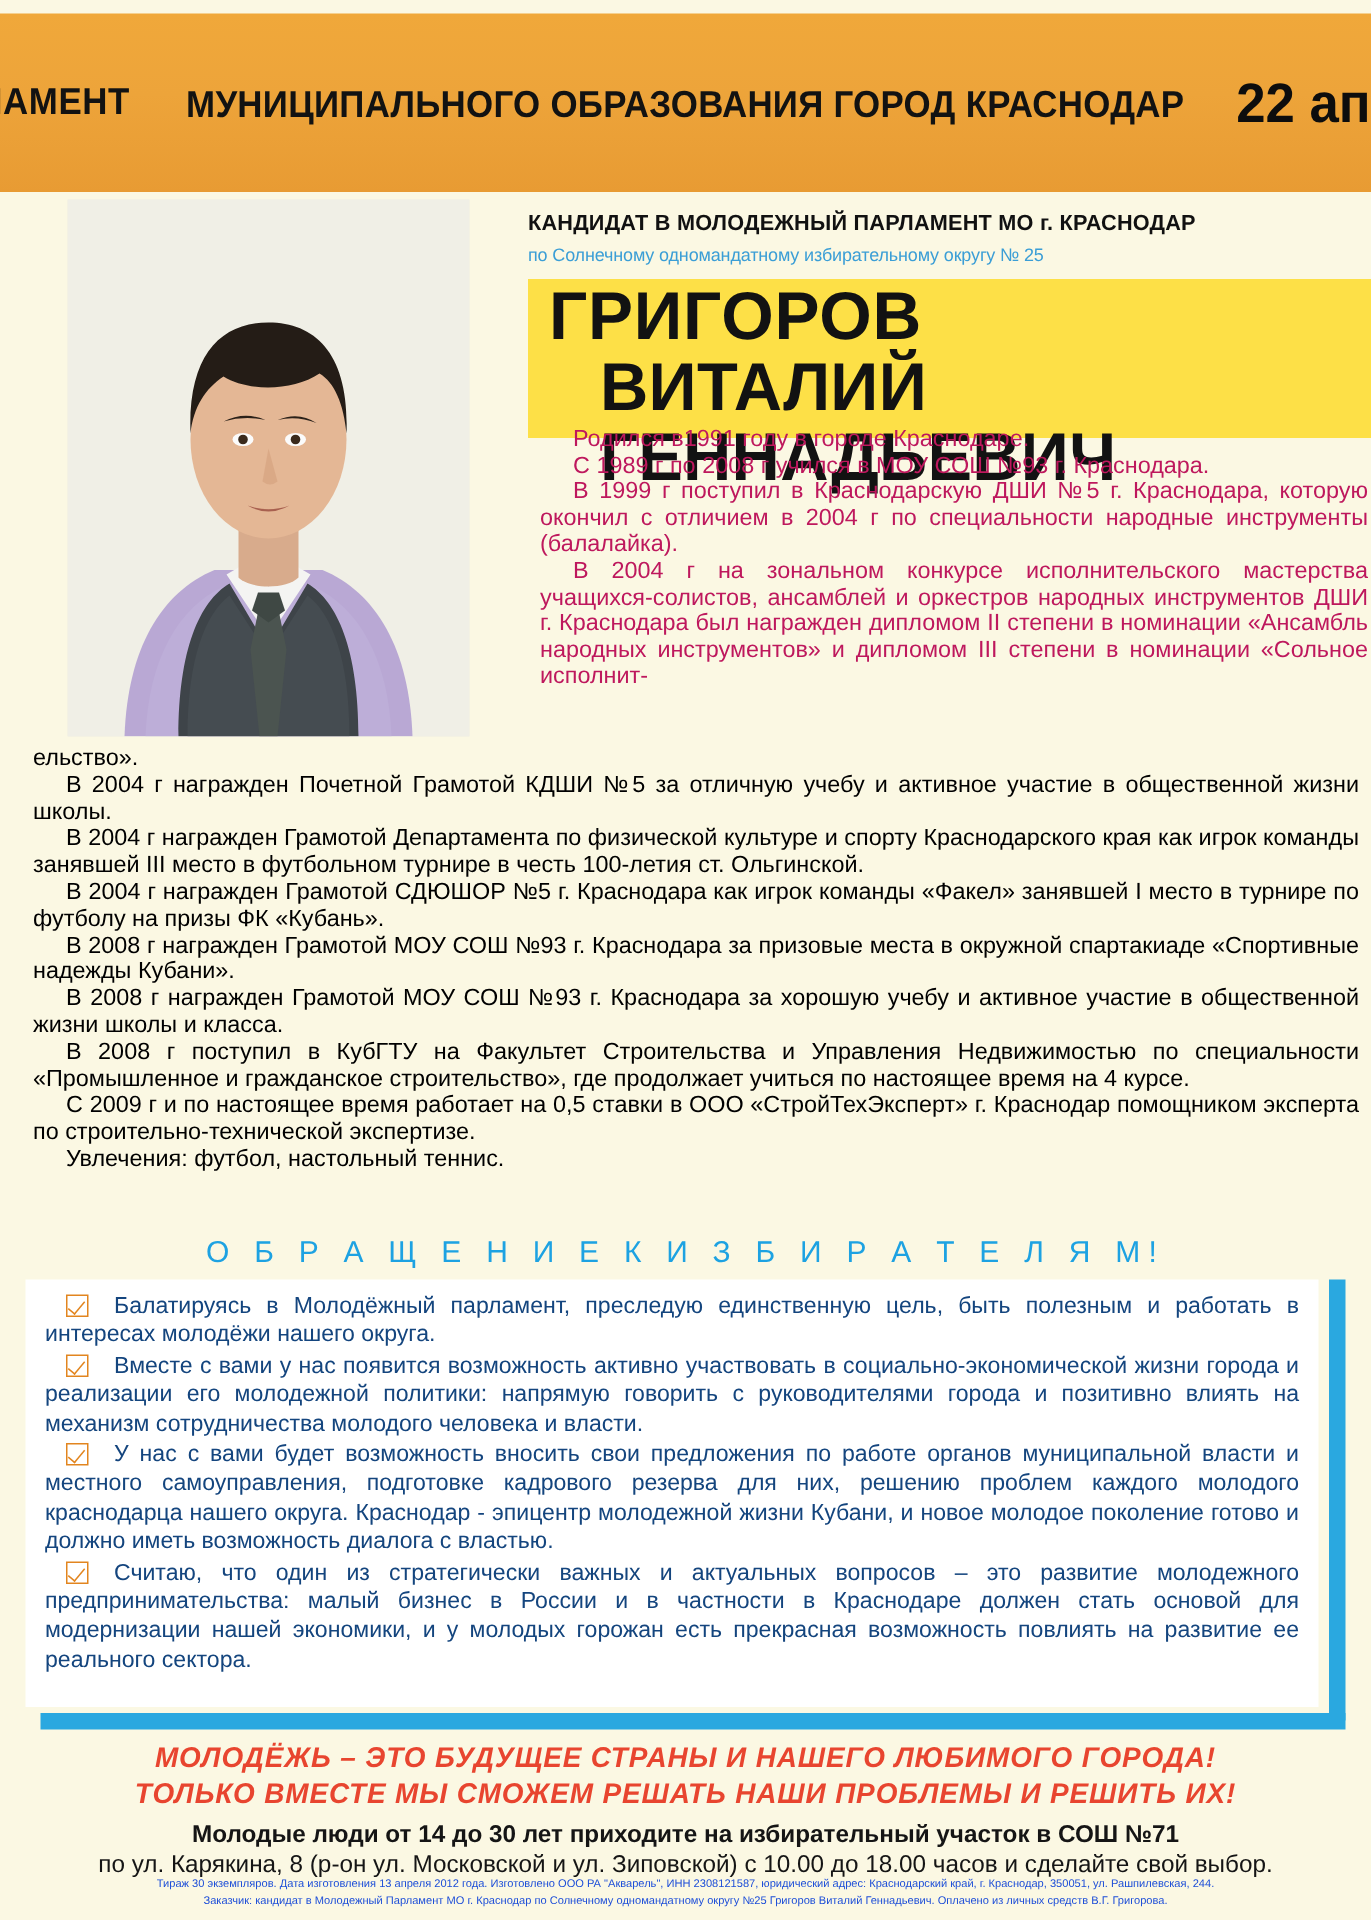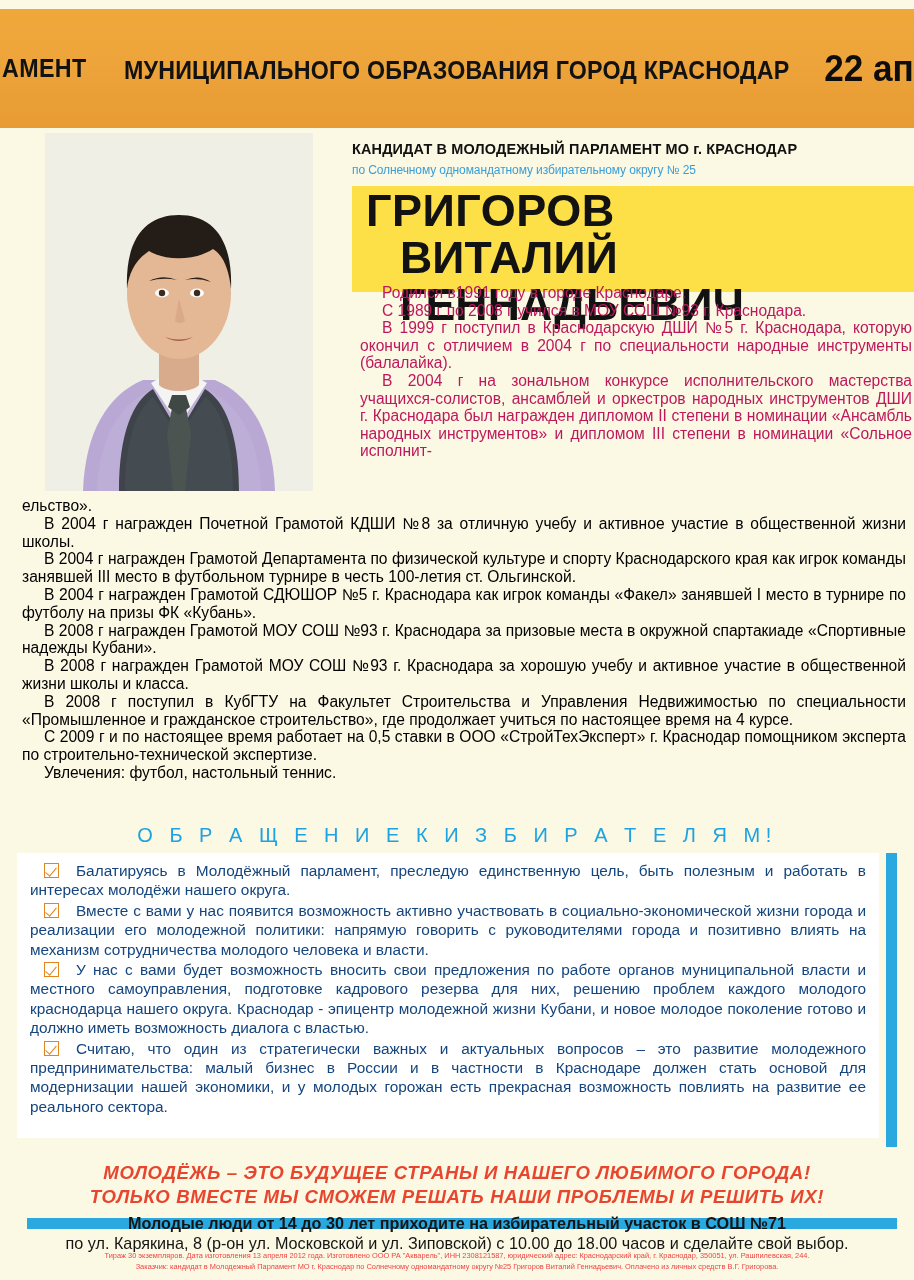--- a/index.html
+++ b/index.html
@@ -80,21 +80,21 @@
   .bio-full p.noind{text-indent:0;}
 
   
   .appeal-head{
     position:absolute;left:0;top:824px;width:914px;text-align:center;
     font-size:20px;font-weight:normal;color:#1da2e2;letter-spacing:5.5px;
   }
 
   
   .appeal-frame{
-    position:absolute;left:17px;top:853px;width:880px;height:376px;
+    position:absolute;left:17px;top:853px;width:880px;height:300px;
   }
   .appeal-frame .bluebar-r{
     position:absolute;right:0;top:0;width:11px;height:294px;background:#2aa8e0;
   }
   .appeal-frame .bluebar-b{
     position:absolute;left:10px;bottom:0;width:870px;height:11px;background:#2aa8e0;
   }
   .appeal-box{
     position:absolute;left:0;top:0;width:862px;height:285px;
     background:#ffffff;box-sizing:border-box;padding:8px 13px 6px 13px;
@@ -125,21 +125,21 @@
   .cta{
     position:absolute;left:0;top:1213px;width:914px;text-align:center;
     color:#151515;
   }
   .cta-l1{font-size:16.2px;font-weight:bold;line-height:20px;white-space:nowrap;}
   .cta-l2{font-size:16.2px;font-weight:normal;line-height:20px;white-space:nowrap;}
 
   
   .footer{
     position:absolute;left:0;top:1251px;width:914px;text-align:center;
-    color:#ef4444;
+    color:#1d4ed8;
   }
   .footer div{font-size:7.4px;line-height:10.5px;white-space:nowrap;}
 </style>
 </head>
 <body>
 
 <div class="page">
 
   <div class="banner">
     <div class="banner-l1">МОЛОДЕЖНЫЙ ПАРЛАМЕНТ</div>
@@ -191,21 +191,21 @@
 
   <div class="bio-right">
     <p>Родился в1991 году в городе Краснодаре.</p>
     <p>С 1989 г по 2008 г учился в МОУ СОШ №93 г. Краснодара.</p>
     <p>В 1999 г поступил в Краснодарскую ДШИ №5 г. Краснодара, которую окончил с отличием в 2004 г по специальности народные инструменты (балалайка).</p>
     <p>В 2004 г на зональном конкурсе исполнительского мастерства учащихся-солистов, ансамблей и оркестров народных инструментов ДШИ г. Краснодара был награжден дипломом II степени в номинации «Ансамбль народных инструментов» и дипломом III степени в номинации «Сольное исполнит-</p>
   </div>
 
   <div class="bio-full">
     <p class="noind">ельство».</p>
-    <p>В 2004 г награжден Почетной Грамотой КДШИ №8 за отличную учебу и активное участие в общественной жизни школы.</p>
+    <p>В 2004 г награжден Почетной Грамотой КДШИ №5 за отличную учебу и активное участие в общественной жизни школы.</p>
     <p>В 2004 г награжден Грамотой Департамента по физической культуре и спорту Краснодарского края как игрок команды занявшей III место в футбольном турнире в честь 100-летия ст. Ольгинской.</p>
     <p>В 2004 г награжден Грамотой СДЮШОР №5 г. Краснодара как игрок команды «Факел» занявшей I место в турнире по футболу на призы ФК «Кубань».</p>
     <p>В 2008 г награжден Грамотой МОУ СОШ №93 г. Краснодара за призовые места в окружной спартакиаде «Спортивные надежды Кубани».</p>
     <p>В 2008 г награжден Грамотой МОУ СОШ №93 г. Краснодара за хорошую учебу и активное участие в общественной жизни школы и класса.</p>
     <p>В 2008 г поступил в КубГТУ на Факультет Строительства и Управления Недвижимостью по специальности «Промышленное и гражданское строительство», где продолжает учиться по настоящее время на 4 курсе.</p>
     <p>С 2009 г и по настоящее время работает на 0,5 ставки в ООО «СтройТехЭксперт» г. Краснодар помощником эксперта по строительно-технической экспертизе.</p>
     <p>Увлечения: футбол, настольный теннис.</p>
   </div>
 
   <div class="appeal-head">О Б Р А Щ Е Н И Е   К   И З Б И Р А Т Е Л Я М!</div>

